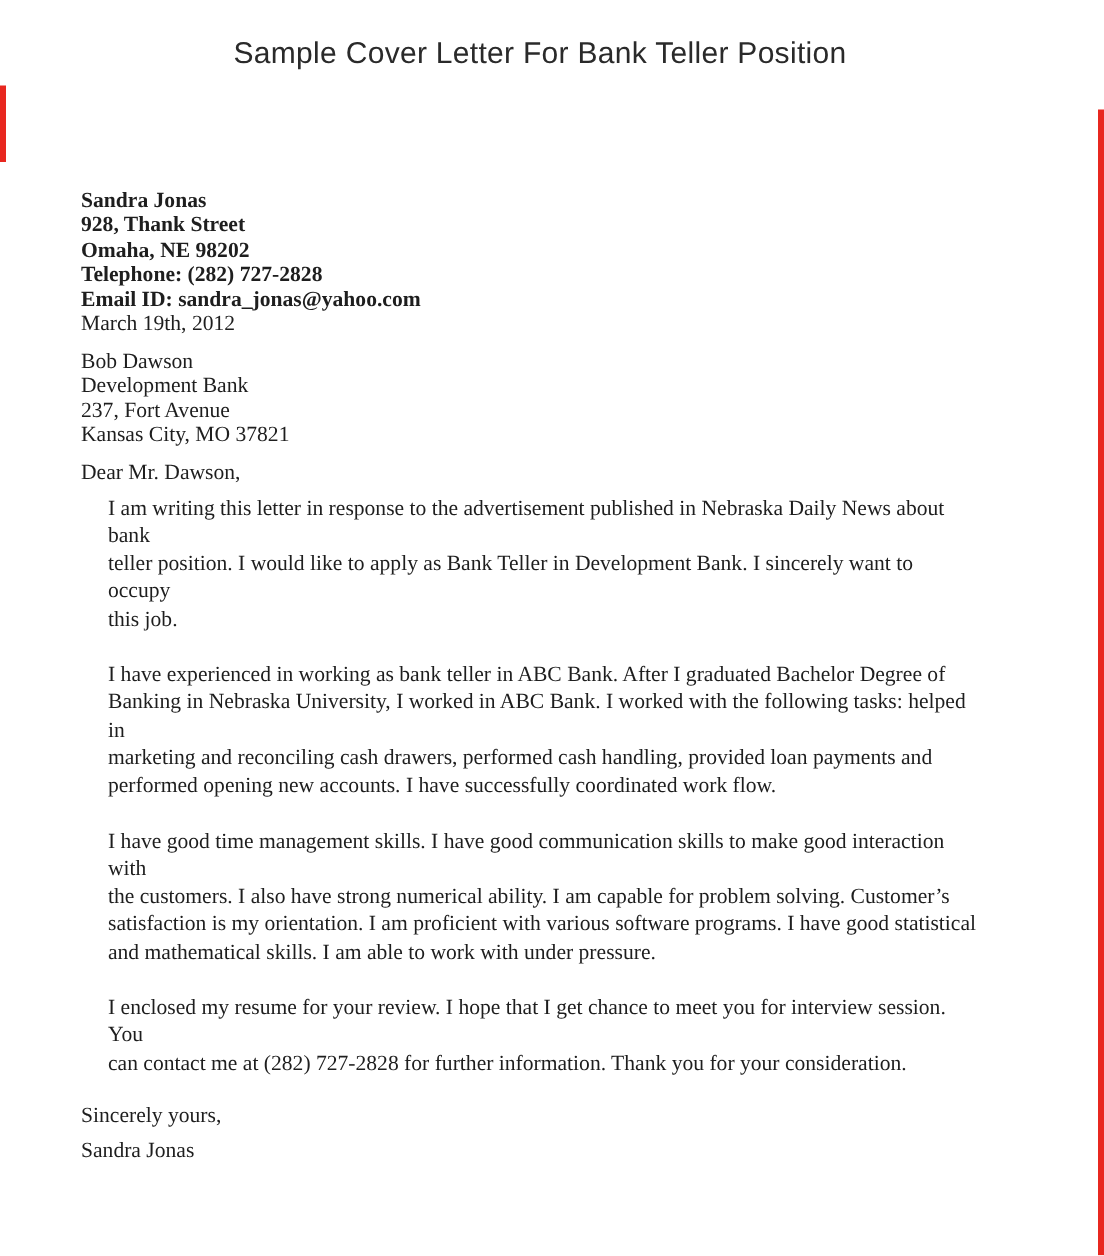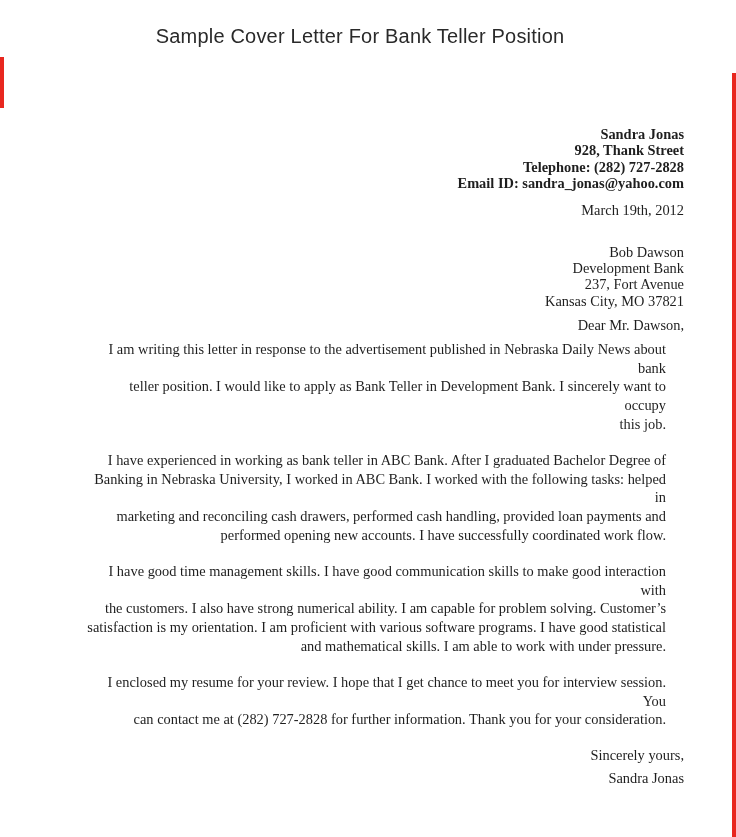--- a/index.html
+++ b/index.html
@@ -24,38 +24,36 @@
     margin: 0;
     text-align: center;
     font-family: "Liberation Sans", sans-serif;
     font-weight: 400;
     font-size: 20px;
     letter-spacing: 0.2px;
     color: #2a2a2a;
   }
   .letter {
     position: absolute;
-    left: 69px;
+    left: 54px;
     top: 126px;
     width: 615px;
     font-size: 14.4px;
     line-height: 18.6px;
-    text-align: right;
   }
   .sender-block div {
     font-weight: 700;
     line-height: 16.4px;
     font-size: 14.4px;
   }
   .date-line {
-    margin-top: 10px;
     line-height: 16px;
   }
   .recipient-block {
-    margin-top: 26px;
+    margin-top: 9px;
   }
   .recipient-block div {
     line-height: 16.4px;
   }
   .salutation {
     margin-top: 8px;
     line-height: 16px;
   }
   p.body-para {
     margin: 18px;
@@ -97,20 +95,21 @@
   <div class="edge-line left" style="background: rgb(232, 39, 31);"></div>
   <div class="edge-line right" style="background: rgb(232, 39, 31);"></div>
 
   <h1 class="doc-title">Sample Cover Letter For Bank Teller Position</h1>
 
   <div class="letter">
 
     <div class="sender-block">
       <div>Sandra Jonas</div>
       <div>928, Thank Street</div>
+      <div>Omaha, NE 98202</div>
       <div>Telephone: (282) 727-2828</div>
       <div>Email ID: sandra_jonas@yahoo.com</div>
     </div>
 
     <div class="date-line">March 19th, 2012</div>
 
     <div class="recipient-block">
       <div>Bob Dawson</div>
       <div>Development Bank</div>
       <div>237, Fort Avenue</div>

